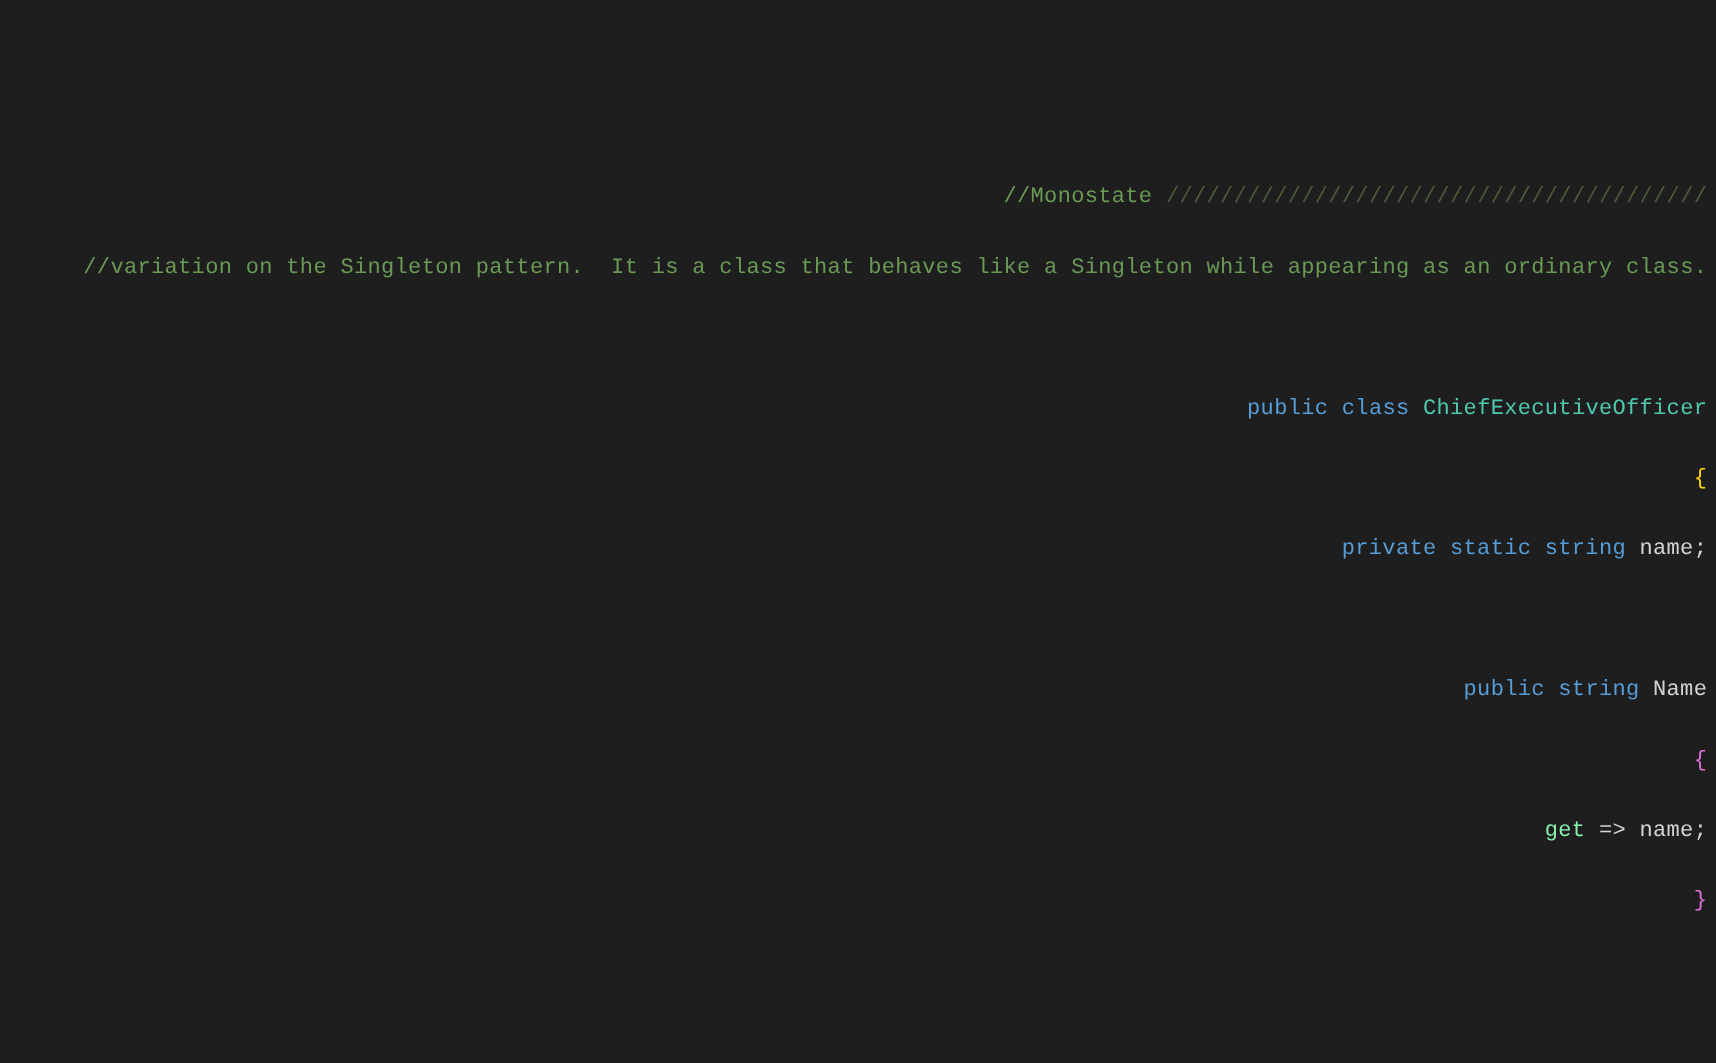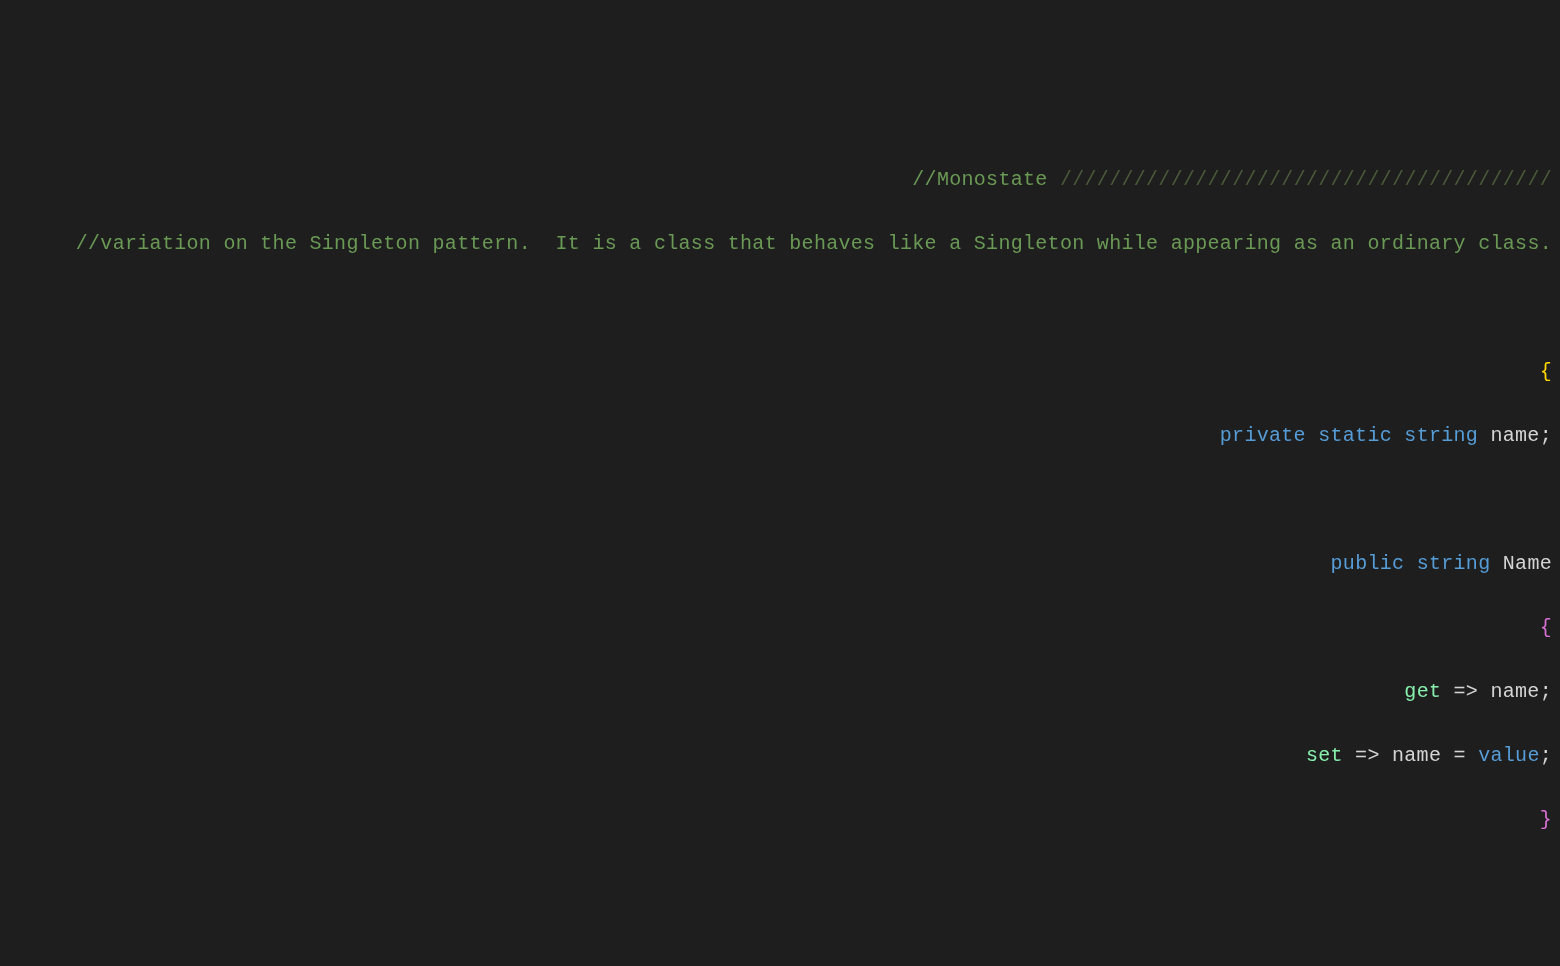--- a/index.html
+++ b/index.html
@@ -61,27 +61,27 @@
   </style>
 </head>
 <body>
 
 
 
 <div class="code-container">
 <span class="line"><span class="comment">//Monostate </span><span class="comment-dim">////////////////////////////////////////</span></span>
 <span class="line comment" style="white-space: pre-wrap; margin-left: 32px;">//variation on the Singleton pattern.  It is a class that behaves like a Singleton while appearing as an ordinary class.</span>
 <span class="line"></span>
+<span class="line"><span class="keyword">public</span> <span class="keyword">class</span> <span class="type">ChiefExecutiveOfficer</span></span>
 <span class="line"><span class="brace-yellow">{</span></span>
 <span class="line"><span>    </span><span class="keyword">private</span> <span class="keyword">static</span> <span class="keyword">string</span> <span class="identifier">name</span><span class="semicolon">;</span></span>
 <span class="line"></span>
 <span class="line"><span>    </span><span class="keyword">public</span> <span class="keyword">string</span> <span class="property">Name</span></span>
 <span class="line"><span>    </span><span class="brace-purple">{</span></span>
 <span class="line"><span>        </span><span class="accessor">get</span> <span class="operator">=&gt;</span> <span class="identifier">name</span><span class="semicolon">;</span></span>
-<span class="line"><span>        </span><span class="accessor">set</span> <span class="operator">=&gt;</span> <span class="identifier">name</span> <span class="operator">=</span> <span class="keyword">value</span><span class="semicolon">;</span></span>
 <span class="line"><span>    </span><span class="brace-purple">}</span></span>
 
 
 
 
 
 
 
 
 

